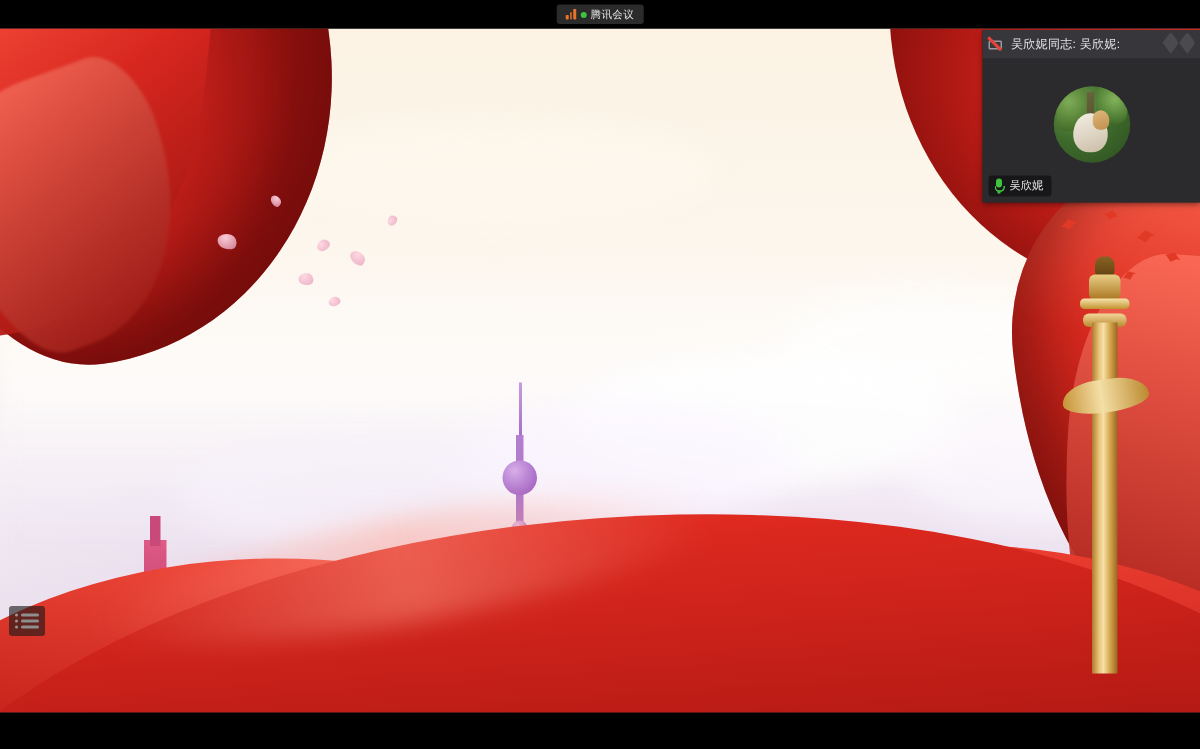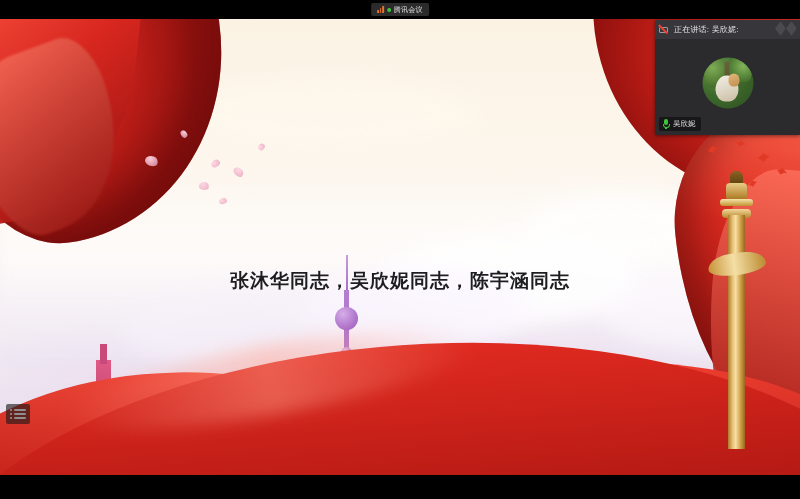--- a/index.html
+++ b/index.html
@@ -350,21 +350,20 @@
         <div class="toh-ball"></div>
       </div>
     </div>
 
     <div class="wave w4"></div>
     <div class="wave w2"></div>
     <div class="wave w3"></div>
     <div class="wave w1"></div>
     <div class="wave-hi"></div>
 
-    <div class="subtitle">张沐华同志，吴欣妮同志，陈宇涵同志</div>
 
     <div class="mini-widget">
       <div class="row">
           <span class="dot"></span>
           <span class="bar"></span>
         </div>
       <div class="row">
           <span class="dot"></span>
           <span class="bar"></span>
         </div>
@@ -386,21 +385,21 @@
       <span class="meet-label">腾讯会议</span>
     </div>
   </div>
 
   <div id="vidpanel">
     <div class="vp-header">
       <span class="novideo-icon">
         <span class="cam"></span>
           <span class="slash"></span>
       </span>
-      <span class="vp-speaking">正在讲话: 吴欣妮:</span>
+      <span class="vp-speaking">吴欣妮同志: 吴欣妮:</span>
       <span class="vp-collapse">
           <i></i>
           <i></i>
         </span>
     </div>
     <div class="vp-body">
       <div class="avatar">
         <span class="leaf1"></span>
         <span class="trunk"></span>
         <span class="leaf2"></span>

